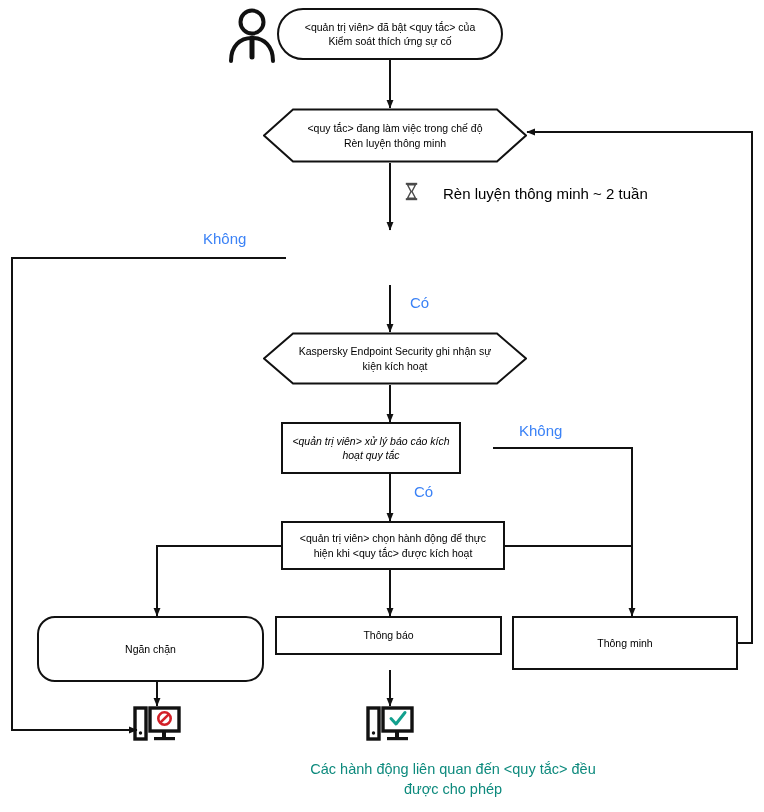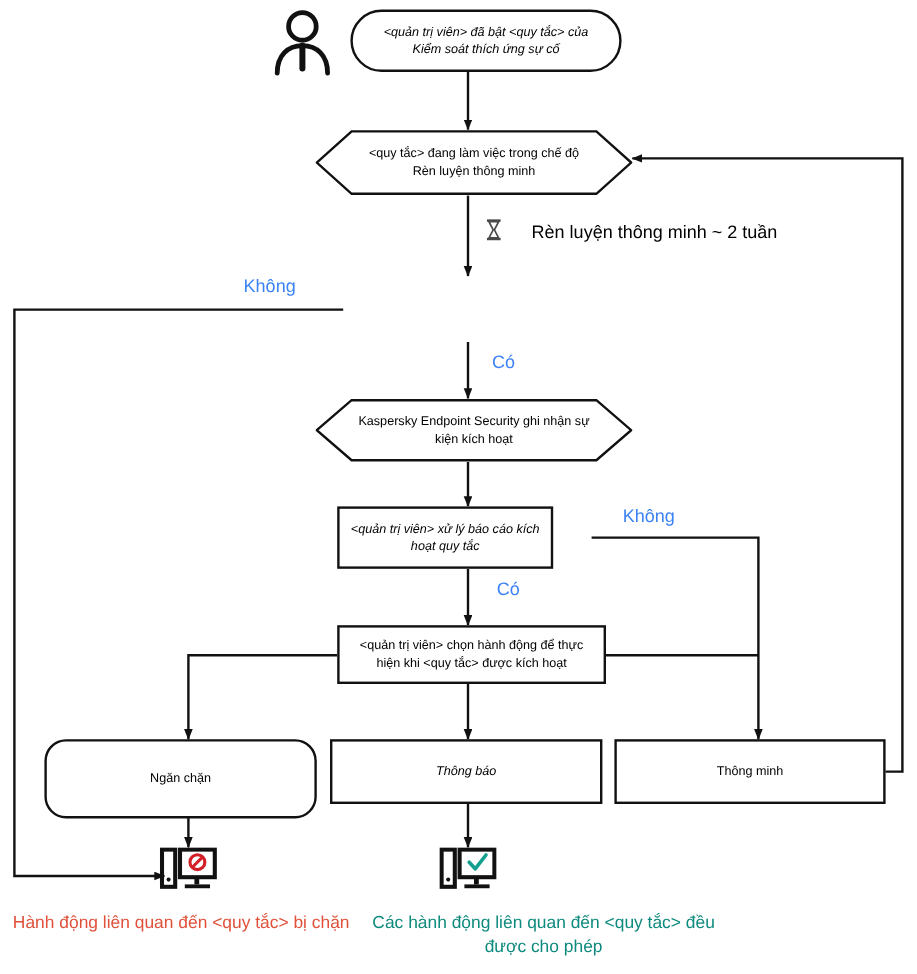--- a/index.html
+++ b/index.html
@@ -140,21 +140,21 @@
   </svg>
 
   <div class="actor" style="left:222px; top:6px; width:60px; height:58px;">
     <svg width="60" height="58" viewBox="0 0 60 58" xmlns="http://www.w3.org/2000/svg">
       <circle cx="30" cy="16" r="11.5" fill="none" stroke="#111111" stroke-width="4"></circle>
       <path d="M9,55 C9,40 18,32 30,32 C42,32 51,40 51,55" fill="none" stroke="#111111" stroke-width="4" stroke-linecap="round"></path>
       <path d="M30,32 L30,51" stroke="#111111" stroke-width="5" stroke-linecap="round"></path>
     </svg>
   </div>
 
-  <div class="node terminator" style="left:292px; top:8px; width:226px; height:52px;font-style:italic;">
+  <div class="node terminator" style="left:277px; top:8px; width:226px; height:52px;">
     <span>&lt;quản trị viên&gt; đã bật &lt;quy tắc&gt; của Kiểm soát thích ứng sự cố</span>
   </div>
 
   <div class="hexwrap" style="left:263px; top:108px; width:264px; height:55px;">
     <svg width="264" height="55" viewBox="0 0 264 55" xmlns="http://www.w3.org/2000/svg">
       <polygon points="1,27.5 30,1.5 234,1.5 263,27.5 234,53.5 30,53.5" fill="#ffffff" stroke="#111111" stroke-width="2"></polygon>
     </svg>
     <div class="hexlabel">&lt;quy tắc&gt; đang làm việc trong chế độ Rèn luyện thông minh</div>
   </div>
 
@@ -185,21 +185,21 @@
   <div class="edge-label" style="left:519px; top:422px;">Không</div>
   <div class="edge-label" style="left:414px; top:483px;">Có</div>
 
   <div class="node rect rect-pad" style="left:281px; top:521px; width:224px; height:49px;">
     <span>&lt;quản trị viên&gt; chọn hành động để thực hiện khi &lt;quy tắc&gt; được kích hoạt</span>
   </div>
 
   <div class="node rect rect-pad" style="left:37px; top:616px; width:227px; height:66px;border-radius:18px;">
     <span>Ngăn chặn</span>
   </div>
-  <div class="node rect rect-pad" style="left:275px; top:616px; width:227px; height:54px;font-style:italic;">
+  <div class="node rect rect-pad" style="left:275px; top:616px; width:227px; height:39px;">
     <span>Thông báo</span>
   </div>
   <div class="node rect rect-pad" style="left:512px; top:616px; width:226px; height:54px;">
     <span>Thông minh</span>
   </div>
 
   <div class="icon-box" style="left:133px; top:706px; width:48px; height:38px;">
     <svg width="48" height="38" viewBox="0 0 48 38" xmlns="http://www.w3.org/2000/svg">
       <rect x="2" y="2" width="11" height="31" fill="none" stroke="#111111" stroke-width="3.4"></rect>
       <circle cx="7.5" cy="27" r="1.7" fill="#111111"></circle>
@@ -215,16 +215,15 @@
     <svg width="48" height="38" viewBox="0 0 48 38" xmlns="http://www.w3.org/2000/svg">
       <rect x="2" y="2" width="11" height="31" fill="none" stroke="#111111" stroke-width="3.4"></rect>
       <circle cx="7.5" cy="27" r="1.7" fill="#111111"></circle>
       <rect x="17" y="2" width="29" height="23" fill="none" stroke="#111111" stroke-width="3.4"></rect>
       <rect x="29" y="25" width="4" height="6" fill="#111111"></rect>
       <rect x="21" y="31" width="21" height="3.2" fill="#111111"></rect>
       <path d="M25,12.5 L30,18 L39,6.5" fill="none" stroke="#12a08e" stroke-width="3" stroke-linecap="round" stroke-linejoin="round"></path>
     </svg>
   </div>
 
-  <div class="caption caption-blocked" style="left:4px; top:760px; width:294px;">Hành động liên quan đến &lt;quy tắc&gt; bị chặn</div>
   <div class="caption caption-allowed" style="left:305px; top:760px; width:296px;">Các hành động liên quan đến &lt;quy tắc&gt; đều được cho phép</div>
 
 </div>
 
 </body></html>

